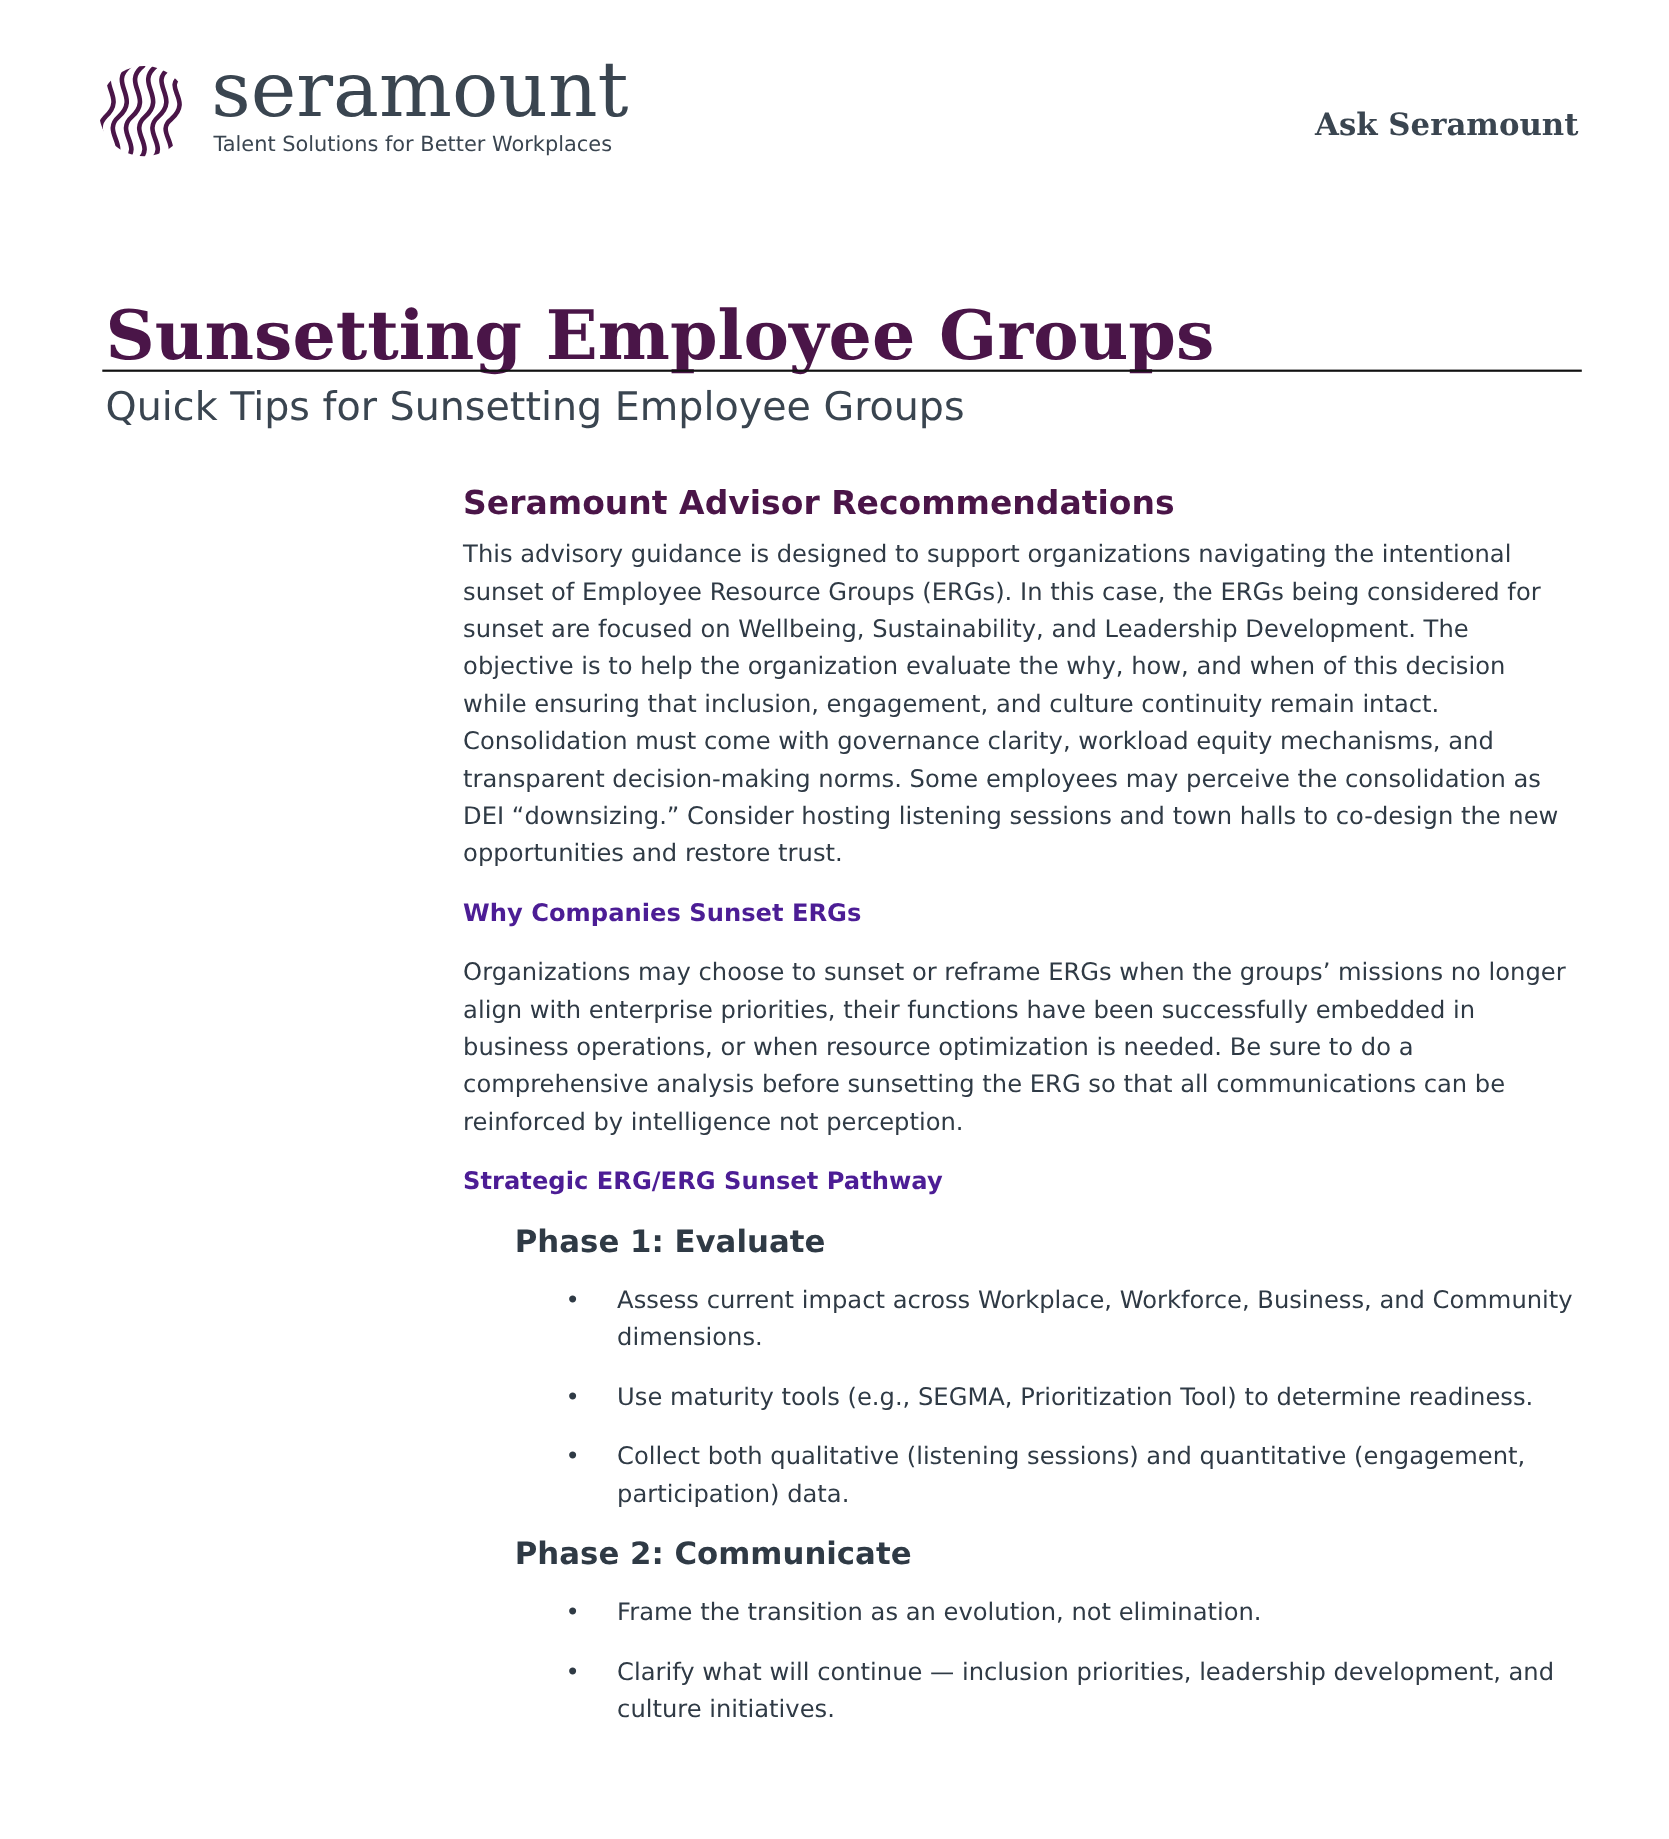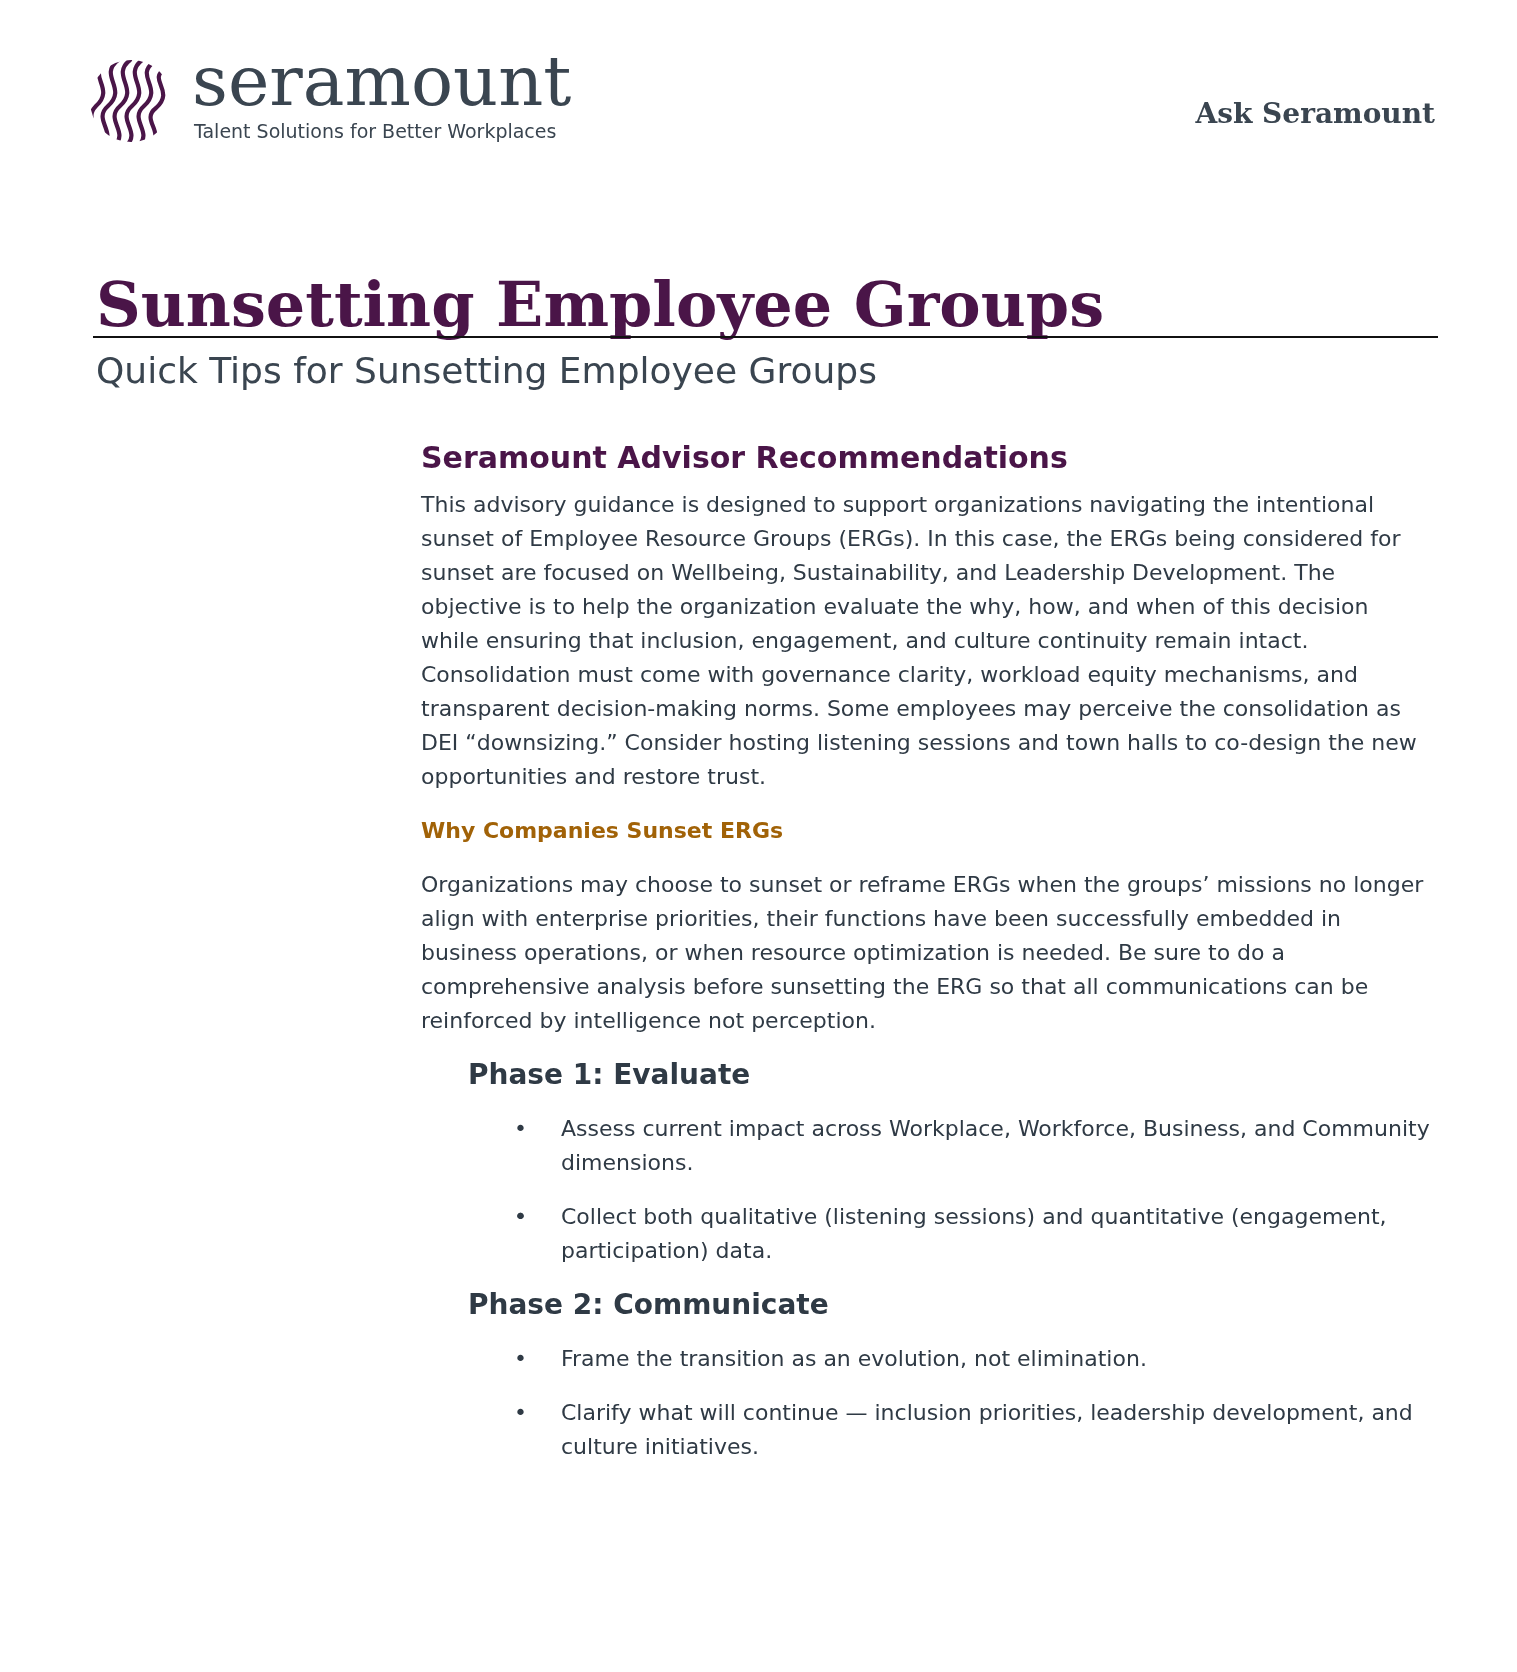--- a/index.html
+++ b/index.html
@@ -14,21 +14,21 @@
   .ask { position: absolute; right: 82px; top: 97px; font-family: "DejaVu Serif", serif;
          font-weight: bold; font-size: 28px; color: #3a4550; }
   .title { position: absolute; left: 96px; top: 268px; font-family: "DejaVu Serif", serif;
            font-weight: bold; font-size: 62px; color: #4a1548; margin: 0; white-space: nowrap; }
   .rule { position: absolute; left: 93px; top: 336px; width: 1345px; height: 2px; background: #111; }
   .subtitle { position: absolute; left: 96px; top: 350px; font-size: 36px; color: #3a4550;
               font-weight: normal; margin: 0; white-space: nowrap; }
   .content { position: absolute; left: 421px; top: 440px; width: 1010px; }
   .sec-head { font-size: 30px; font-weight: bold; color: #4a1548; margin: 0 0 12px 0; line-height: 1.2; }
   .para { font-size: 22px; line-height: 34px; margin: 0 0 20px 0; color: #2f3a45; }
-  .sub-head { font-size: 22px; font-weight: bold; line-height: 34px; margin: 0 0 20px 0; color: #a16207; }
+  .sub-head { font-size: 22px; font-weight: bold; line-height: 34px; margin: 0 0 20px 0; color: #4c1d95; }
   .phase-head { font-size: 28px; font-weight: bold; line-height: 34px; margin: 0 0 20px 47px; color: #2f3a45; }
   ul.bullets { list-style: none; margin: 0; padding: 0; }
   ul.bullets li { position: relative; padding-left: 140px; font-size: 22px; line-height: 34px;
                   margin: 0 0 20px 0; color: #2f3a45; }
   .bullet-dot { position: absolute; left: 93px; top: 0; }
 </style>
 </head>
 <body>
 
 <header>
@@ -58,30 +58,32 @@
 <div class="rule"></div>
 <h2 class="subtitle">Quick Tips for Sunsetting Employee Groups</h2>
 
 <main class="content">
   <h3 class="sec-head">Seramount Advisor Recommendations</h3>
   <p class="para">This advisory guidance is designed to support organizations navigating the intentional sunset of Employee Resource Groups (ERGs). In this case, the ERGs being considered for sunset are focused on Wellbeing, Sustainability, and Leadership Development. The objective is to help the organization evaluate the why, how, and when of this decision while ensuring that inclusion, engagement, and culture continuity remain intact. Consolidation must come with governance clarity, workload equity mechanisms, and transparent decision-making norms. Some employees may perceive the consolidation as DEI “downsizing.” Consider hosting listening sessions and town halls to co-design the new opportunities and restore trust.</p>
 
   <h4 class="sub-head">Why Companies Sunset ERGs</h4>
   <p class="para">Organizations may choose to sunset or reframe ERGs when the groups’ missions no longer align with enterprise priorities, their functions have been successfully embedded in business operations, or when resource optimization is needed. Be sure to do a comprehensive analysis before sunsetting the ERG so that all communications can be reinforced by intelligence not perception.</p>
 
+  <h4 class="sub-head">Strategic ERG/ERG Sunset Pathway</h4>
 
   <section>
     <h5 class="phase-head">Phase 1: Evaluate</h5>
     <ul class="bullets">
       <li>
         <span class="bullet-dot">•</span>
         <span>Assess current impact across Workplace, Workforce, Business, and Community dimensions.</span>
       </li>
       <li>
         <span class="bullet-dot">•</span>
+        <span>Use maturity tools (e.g., SEGMA, Prioritization Tool) to determine readiness.</span>
       </li>
       <li>
         <span class="bullet-dot">•</span>
         <span>Collect both qualitative (listening sessions) and quantitative (engagement, participation) data.</span>
       </li>
     </ul>
   </section>
 
   <section>
     <h5 class="phase-head">Phase 2: Communicate</h5>

